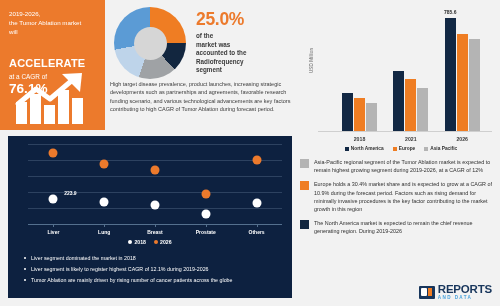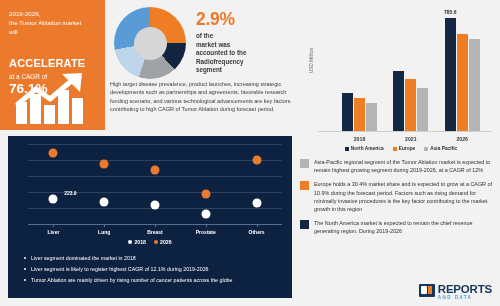--- a/index.html
+++ b/index.html
@@ -104,21 +104,21 @@
     width: 2px; height: 2px; background: #ffffff; border-radius: 50%;
   }
 
   
   .notes { position: absolute; left: 300px; top: 158px; width: 198px; }
   .note { display: flex; gap: 5px; margin-bottom: 6px; padding-right: 4px; }
   .note-sw { width: 9px; height: 9px; flex: 0 0 9px; margin-top: 1px; }
   .note-txt { font-size: 5.4px; line-height: 8.2px; color: #303030; }
 
   
-  .logo { position: absolute; right: 8px; bottom: 5px; display: flex; gap: 3px; margin-top: 8px; }
+  .logo { position: absolute; right: 8px; bottom: 5px; display: flex; align-items: center; gap: 3px; margin-top: 8px; }
   .logo-mark {
     width: 16px; height: 13px; background: #18365c; border-radius: 1px;
     position: relative; flex: 0 0 16px;
   }
   .logo-mark::before {
     content: ""; position: absolute; left: 2.5px; top: 2.5px;
     width: 5.5px; height: 8px; background: #ffffff; border-radius: 1px;
   }
   .logo-mark::after {
     content: ""; position: absolute; right: 2.5px; top: 2.5px;
@@ -149,21 +149,21 @@
       <path d="M4 32 L22 17 L36 27 L62 5" stroke="#ffffff" stroke-width="5" fill="none" stroke-linecap="round" stroke-linejoin="round"></path>
       <path d="M48 2 L68 1 L66 20 Z" fill="#ffffff"></path>
     </svg>
   </div>
 
   <div class="donut-wrap">
     <div class="donut" style="background: conic-gradient(rgb(239, 125, 35) 0deg, rgb(239, 125, 35) 90deg, rgb(18, 38, 63) 90deg, rgb(18, 38, 63) 136.8deg, rgb(159, 162, 165) 136.8deg, rgb(159, 162, 165) 198deg, rgb(190, 212, 234) 198deg, rgb(190, 212, 234) 259.2deg, rgb(91, 155, 213) 259.2deg, rgb(91, 155, 213) 360deg);"></div>
   </div>
 
   <div class="pct-block">
-    <div class="pct-big">2.9%</div>
+    <div class="pct-big">25.0%</div>
     <div class="pct-sub">
         <div>of the</div>
         <div>market was</div>
         <div>accounted to the</div>
         <div>Radiofrequency</div>
         <div>segment</div>
       </div>
   </div>
 
   <div class="top-para">High target disease prevalence, product launches, increasing strategic developments such as partnerships and agreements, favorable research funding scenario, and various technological advancements  are key factors contributing to high CAGR of Tumor Ablation during forecast period.</div>

